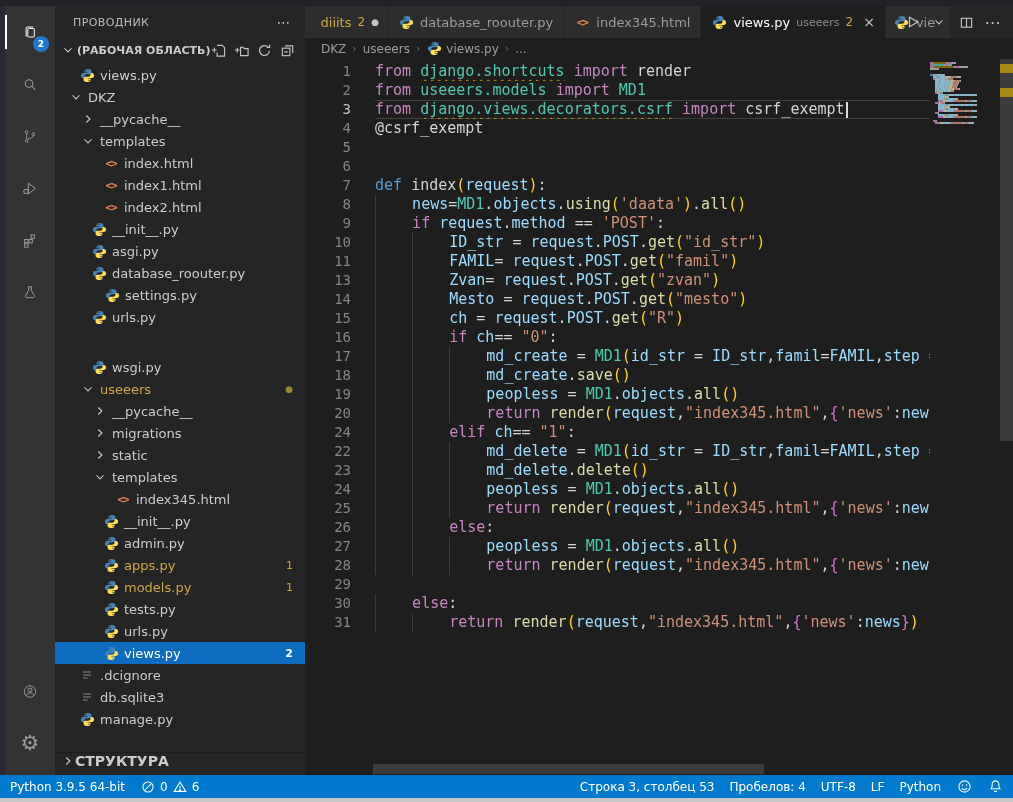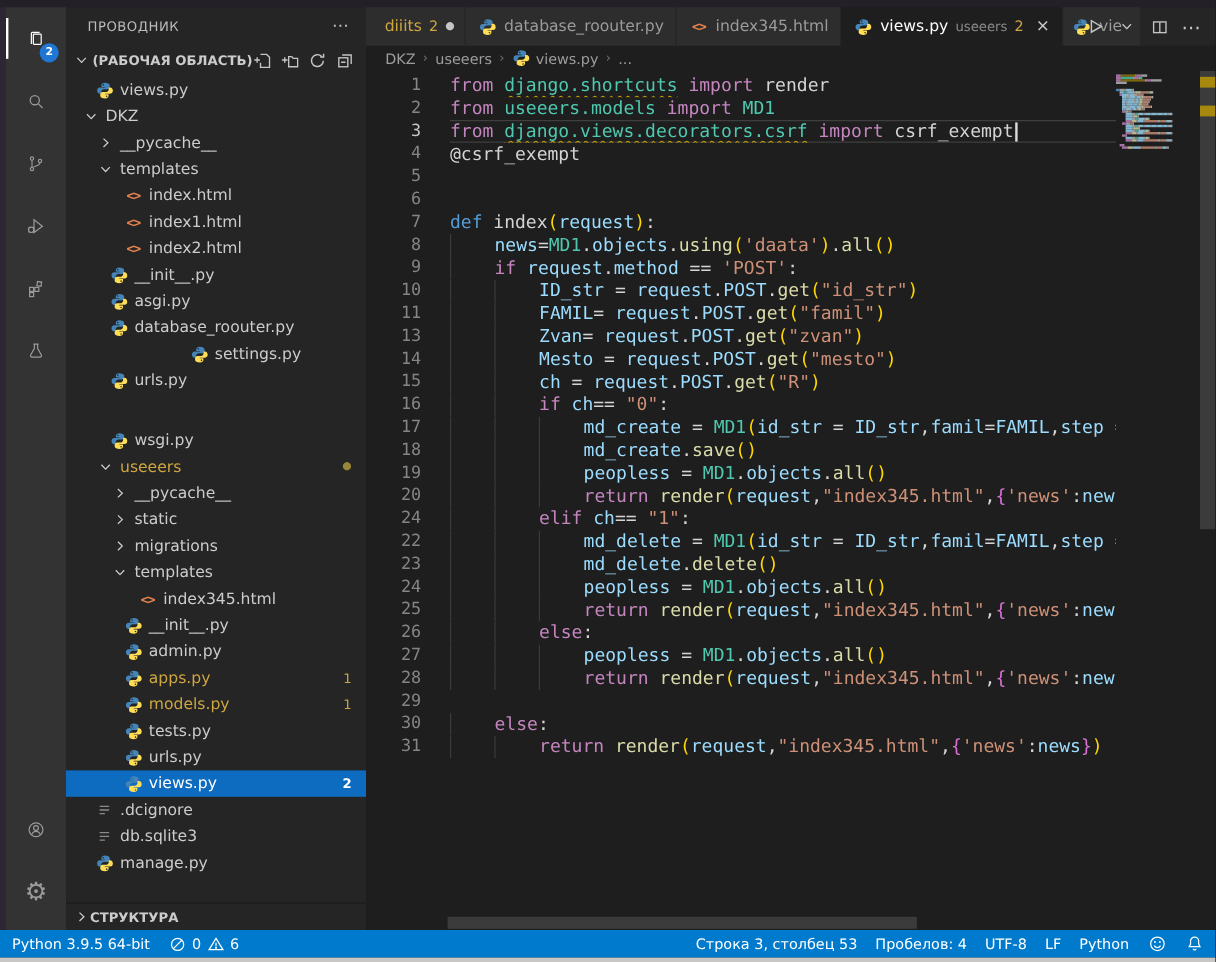--- a/index.html
+++ b/index.html
@@ -28,21 +28,21 @@
   .tree{flex:1;overflow:hidden;font-size:13px;padding-top:2px;}
   .tree-row{height:22px;display:flex;align-items:center;color:#cccccc;white-space:nowrap;}
   .tree-row.selected{background:#0d6cbf;color:#ffffff;}
   .tree-label{margin-left:5px;}
   .tree-label.gold{color:#cfa640;}
   .tree-row.selected .tree-label{color:#ffffff;}
   .tree-spacer{display:inline-block;width:10px;flex:none;}
   .row-badge{margin-left:auto;margin-right:12px;font-size:11px;color:#cfa640;}
   .tree-row.selected .row-badge{color:#ffffff;font-weight:bold;}
   .row-dot{margin-left:auto;margin-right:12px;color:#9a8637;font-size:9px;}
-  .outline-row{height:22px;border-top:1px solid #1c1c1c;display:flex;align-items:center;font-weight:bold;font-size:11px;padding:0 6px;flex:none;color:#cccccc;margin-top:auto;}
+  .outline-row{height:22px;border-top:1px solid #1c1c1c;display:flex;align-items:flex-start;font-weight:bold;font-size:14px;padding:0 6px;flex:none;color:#cccccc;margin-top:auto;}
   
   .editor{flex:1;display:flex;flex-direction:column;min-width:0;background:#1e1e1e;justify-content:flex-end;}
   .tabbar{height:32px;background:#252526;display:flex;flex:none;min-width:0;}
   .tab{display:flex;align-items:center;gap:6px;padding:0 10px;font-size:13px;color:#9b9b9b;background:#2d2d2d;border-right:1px solid #252526;flex:none;cursor:default;}
   .tab.active{background:#1e1e1e;color:#ffffff;}
   .tab-clip{width:66px;overflow:hidden;justify-content:flex-end;padding:0 8px;}
   .tab-clip2{width:48px;overflow:hidden;padding:0 8px;}
   .tab .desc{font-size:11px;color:#8a8a8a;}
   .tab .tbadge{color:#cfa640;font-size:12px;}
   .tab .tdot{color:#c5c5c5;font-size:9px;}
@@ -286,21 +286,21 @@
           <div class="tree-row" style="padding-left: 26px;">
             <span class="tree-spacer"></span>
             <span class="ic">
               <svg width="15" height="15" viewBox="0 0 16 16">
                 <path fill="#4584b6" d="M7.9 1C6 1 4.8 1.9 4.8 3.2v1.6h3.3v.5H3.3C1.9 5.3 1 6.5 1 8c0 1.6 1 2.8 2.3 2.8h1.4V9c0-1.3 1.2-2.3 2.5-2.3h3c1.1 0 2-.9 2-2V3.2C12.2 1.9 10.3 1 7.9 1zM6.5 2.2c.4 0 .7.3.7.7s-.3.7-.7.7-.7-.3-.7-.7.3-.7.7-.7z"></path>
                 <path fill="#ffde57" d="M8.1 15c1.9 0 3.1-.9 3.1-2.2v-1.6H7.9v-.5h4.8c1.4 0 2.3-1.2 2.3-2.7 0-1.6-1-2.8-2.3-2.8h-1.4V7c0 1.3-1.2 2.3-2.5 2.3h-3c-1.1 0-2 .9-2 2v1.5C3.8 14.1 5.7 15 8.1 15zm1.4-1.2c-.4 0-.7-.3-.7-.7s.3-.7.7-.7.7.3.7.7-.3.7-.7.7z"></path>
               </svg>
             </span>
             <span class="tree-label">database_roouter.py</span>
           </div>
-          <div class="tree-row" style="padding-left: 39px; justify-content: center;">
+          <div class="tree-row" style="padding-left: 39px;">
             <span class="tree-spacer"></span>
             <span class="ic">
               <svg width="15" height="15" viewBox="0 0 16 16">
                 <path fill="#4584b6" d="M7.9 1C6 1 4.8 1.9 4.8 3.2v1.6h3.3v.5H3.3C1.9 5.3 1 6.5 1 8c0 1.6 1 2.8 2.3 2.8h1.4V9c0-1.3 1.2-2.3 2.5-2.3h3c1.1 0 2-.9 2-2V3.2C12.2 1.9 10.3 1 7.9 1zM6.5 2.2c.4 0 .7.3.7.7s-.3.7-.7.7-.7-.3-.7-.7.3-.7.7-.7z"></path>
                 <path fill="#ffde57" d="M8.1 15c1.9 0 3.1-.9 3.1-2.2v-1.6H7.9v-.5h4.8c1.4 0 2.3-1.2 2.3-2.7 0-1.6-1-2.8-2.3-2.8h-1.4V7c0 1.3-1.2 2.3-2.5 2.3h-3c-1.1 0-2 .9-2 2v1.5C3.8 14.1 5.7 15 8.1 15zm1.4-1.2c-.4 0-.7-.3-.7-.7s.3-.7.7-.7.7.3.7.7-.3.7-.7.7z"></path>
               </svg>
             </span>
             <span class="tree-label">settings.py</span>
           </div>
           <div class="tree-row" style="padding-left: 26px;">
@@ -339,29 +339,29 @@
               </svg>
             </span>
             <span class="tree-label">__pycache__</span>
           </div>
           <div class="tree-row" style="padding-left: 38px;">
             <span class="ic chev">
               <svg width="14" height="14" viewBox="0 0 16 16" stroke="#cccccc" stroke-width="1.2" fill="none">
                 <path d="M6 4l4.2 4L6 12"></path>
               </svg>
             </span>
-            <span class="tree-label">static</span>
+            <span class="tree-label">migrations</span>
           </div>
           <div class="tree-row" style="padding-left: 38px;">
             <span class="ic chev">
               <svg width="14" height="14" viewBox="0 0 16 16" stroke="#cccccc" stroke-width="1.2" fill="none">
                 <path d="M6 4l4.2 4L6 12"></path>
               </svg>
             </span>
-            <span class="tree-label">migrations</span>
+            <span class="tree-label">static</span>
           </div>
           <div class="tree-row" style="padding-left: 38px;">
             <span class="ic chev">
               <svg width="14" height="14" viewBox="0 0 16 16" stroke="#cccccc" stroke-width="1.2" fill="none">
                 <path d="M4 6l4 4.2L12 6"></path>
               </svg>
             </span>
             <span class="tree-label">templates</span>
           </div>
           <div class="tree-row" style="padding-left: 50px;">

